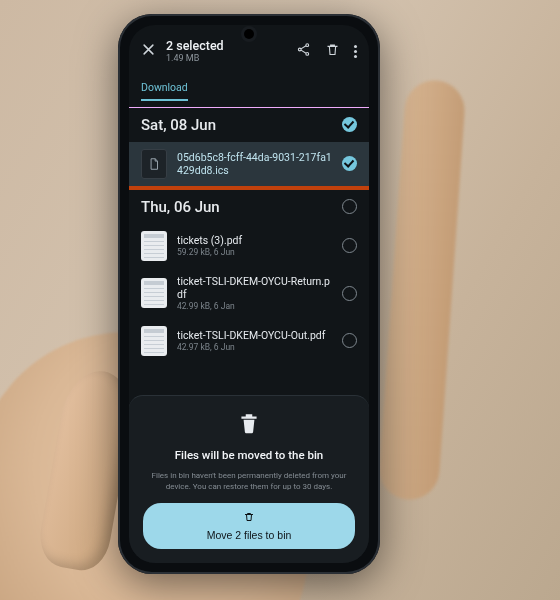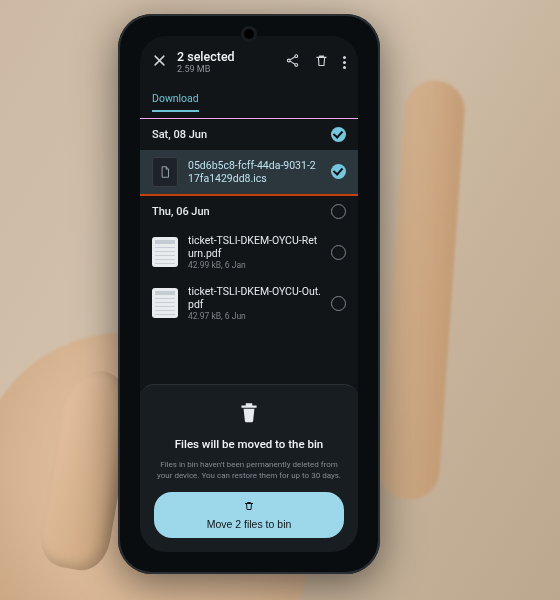--- a/index.html
+++ b/index.html
@@ -34,21 +34,21 @@
     filter:blur(1.5px);
     opacity:.9;
   }
   
   .phone {
     position:absolute; left:118px; top:14px;
     width:262px; height:560px;
     background:#0a0d10;
     border-radius:34px;
     box-shadow:0 10px 40px rgba(0,0,0,.5), inset 0 0 0 2px #2a2f35;
-    padding:22px;
+    padding:11px;
   }
   .camera {
     position:absolute; left:50%; top:15px; transform:translateX(-50%);
     width:10px; height:10px; border-radius:50%;
     background:#000; box-shadow:0 0 0 3px #181c20;
     z-index:5;
   }
   .screen {
     width:100%; height:100%;
     background:#111518;
@@ -80,23 +80,23 @@
     font-size:10.5px; color:#6ec2d6;
     border-bottom:2px solid #6ec2d6;
     padding-bottom:5px;
     display:inline-block;
   }
   
   .list { flex:1; overflow:hidden; }
   .date-row {
     display:flex; align-items:center; justify-content:space-between;
     padding:8px 12px;
-    font-size:11px; font-weight:500; color:#e8ebee;
-  }
-  .date-row.bordered { border-top:2px solid #c2410c;text-align:right; }
+    font-size:15px; font-weight:500; color:#e8ebee;
+  }
+  .date-row.bordered { border-top:4px solid #c2410c;text-align:right; }
   .check, .radio {
     width:15px; height:15px; flex-shrink:0;
   }
   .check { border-radius:50%; background:#75c7dd; position:relative; }
   .check::after {
     content:""; position:absolute; left:4px; top:2px;
     width:4px; height:7px; border:solid #0d1114;
     border-width:0 2px 2px 0; transform:rotate(42deg);
   }
   .radio { border:1.6px solid #7e878e; border-radius:50%; }
@@ -165,21 +165,21 @@
     <div class="screen">
 
       <div class="header">
         <div class="close-x">
           <svg viewBox="0 0 24 24" fill="none" stroke="#cfd5da" stroke-width="2.4" stroke-linecap="round">
               <path d="M5 5l14 14M19 5L5 19"></path>
             </svg>
         </div>
         <div class="header-titles">
           <div class="header-title">2 selected</div>
-          <div class="header-sub">2.59 MB</div>
+          <div class="header-sub">1.49 MB</div>
         </div>
         <div class="header-icons">
           <div class="hicon">
             <svg viewBox="0 0 24 24" fill="none" stroke="#cfd5da" stroke-width="1.8">
                 <circle cx="18" cy="5" r="2.2"></circle>
                 <circle cx="6" cy="12" r="2.2"></circle>
                 <circle cx="18" cy="19" r="2.2"></circle>
                 <path d="M8 11l8-5M8 13l8 5"></path>
               </svg>
           </div>
@@ -219,20 +219,28 @@
           <span class="check"></span>
         </div>
 
         <div class="date-row bordered">
           <span>Thu, 06 Jun</span>
           <span class="radio"></span>
         </div>
         <div class="file-row">
           <div class="thumb-img"></div>
           <div class="file-meta">
+            <div class="fname">tickets (3).pdf</div>
+            <div class="fsub">59.29 kB, 6 Jun</div>
+          </div>
+          <span class="radio"></span>
+        </div>
+        <div class="file-row">
+          <div class="thumb-img"></div>
+          <div class="file-meta">
             <div class="fname">ticket-TSLI-DKEM-OYCU-Return.pdf</div>
             <div class="fsub">42.99 kB, 6 Jan</div>
           </div>
           <span class="radio"></span>
         </div>
         <div class="file-row">
           <div class="thumb-img"></div>
           <div class="file-meta">
             <div class="fname">ticket-TSLI-DKEM-OYCU-Out.pdf</div>
             <div class="fsub">42.97 kB, 6 Jun</div>

